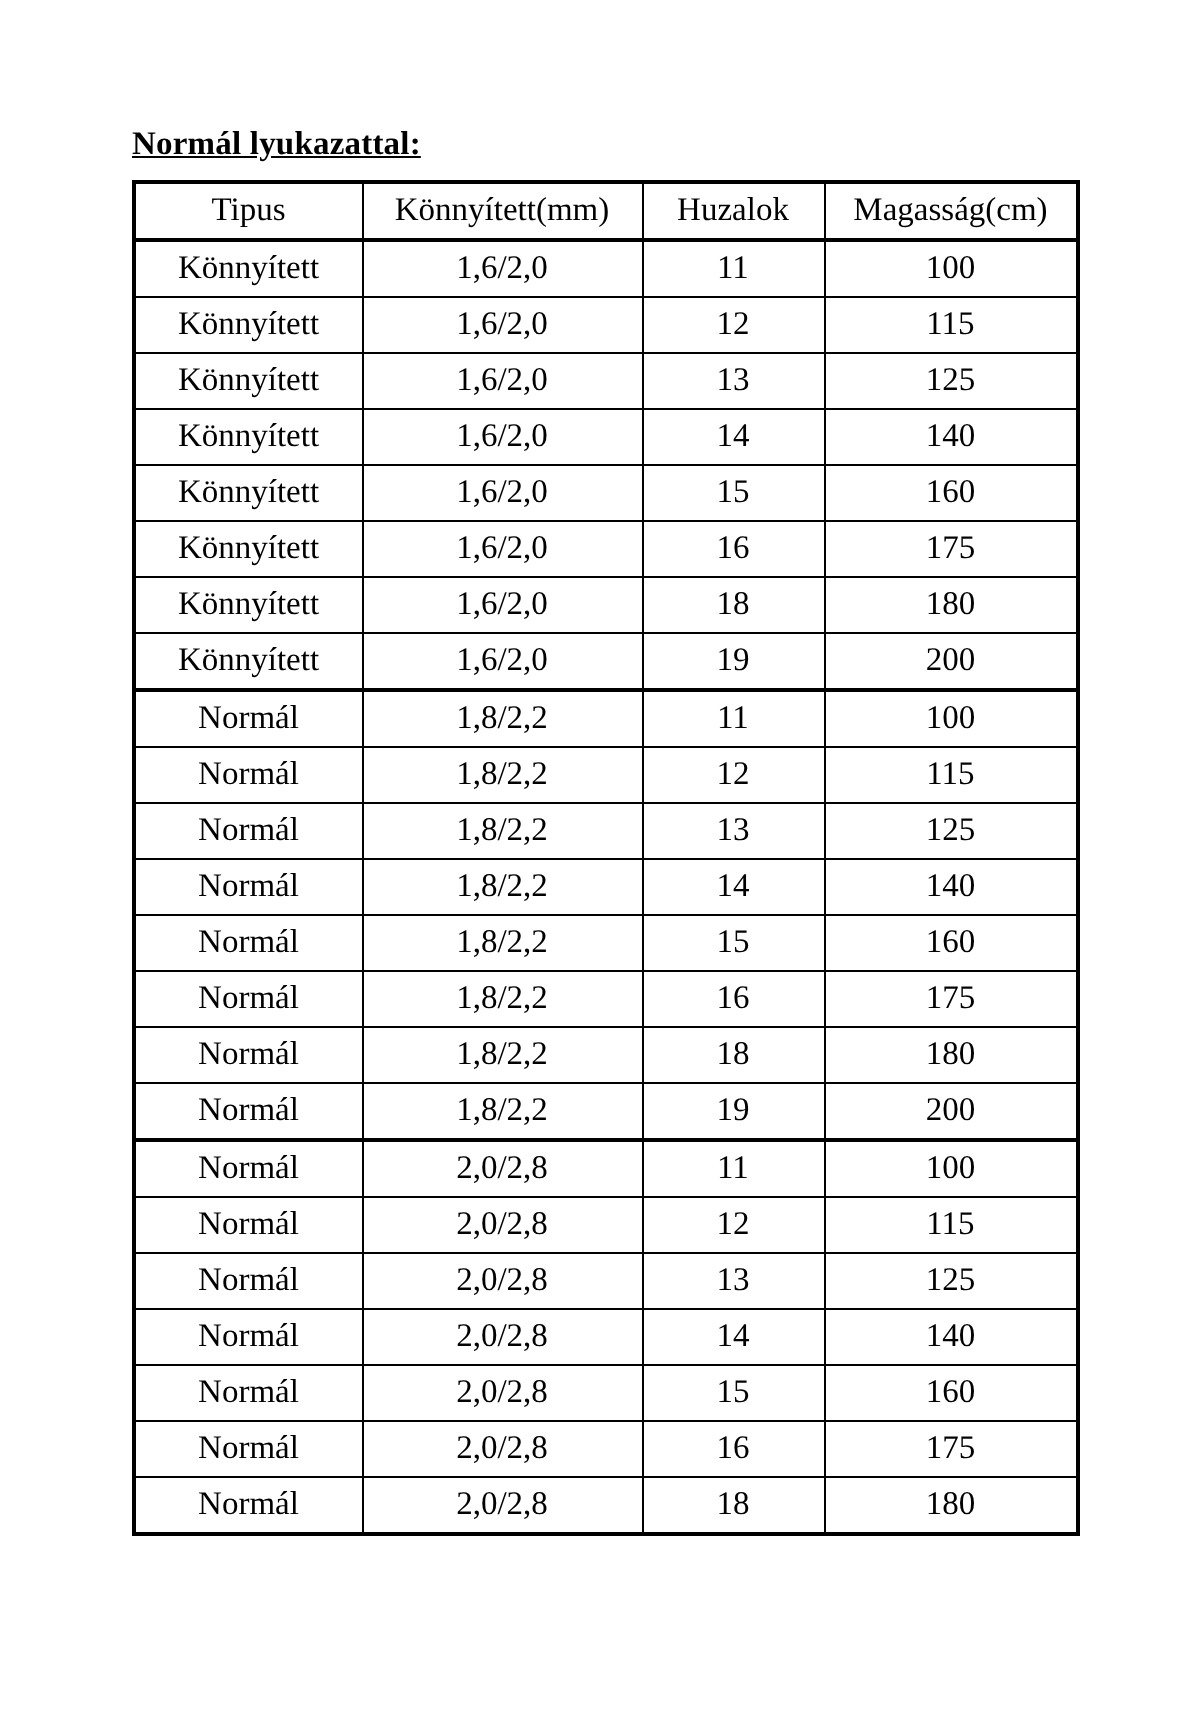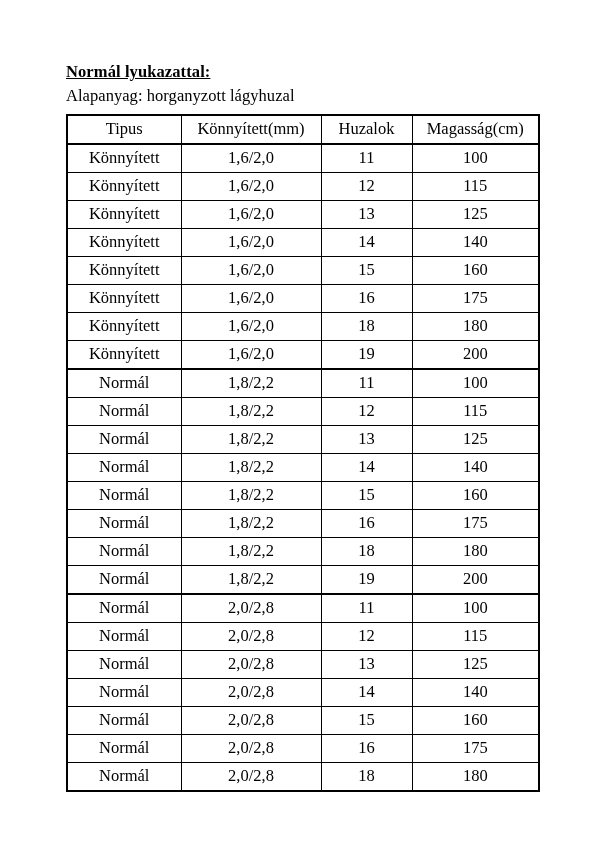--- a/index.html
+++ b/index.html
@@ -84,21 +84,20 @@
   table.price-table tr.last-row td {
     border-bottom-width: 2px;
   }
 </style>
 </head>
 <body>
 
 <div class="page">
 
   <div class="doc-title">Normál lyukazattal:</div>
-  <div class="doc-line">Alapanyag: horganyzott lágyhuzal</div>
 
   <div class="spacer-before-table"></div>
 
   <table class="price-table">
     <colgroup>
       <col class="c0">
         <col class="c1">
         <col class="c2">
         <col class="c3">
     </colgroup>

